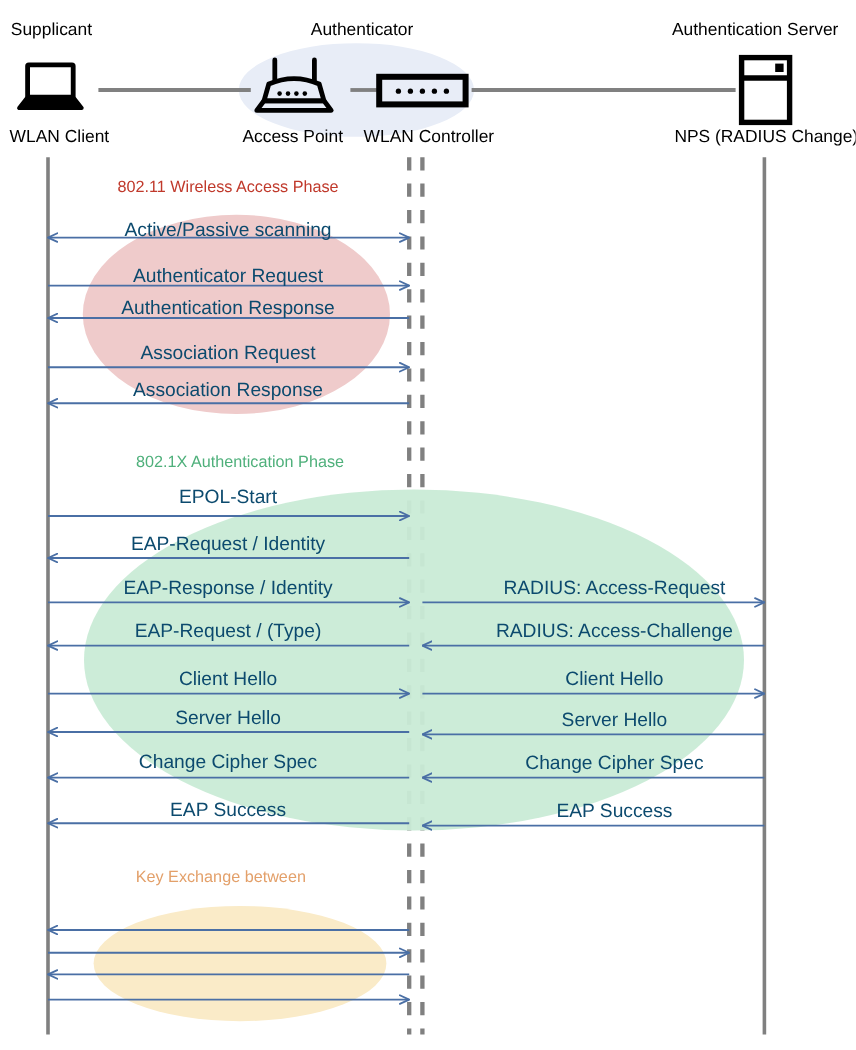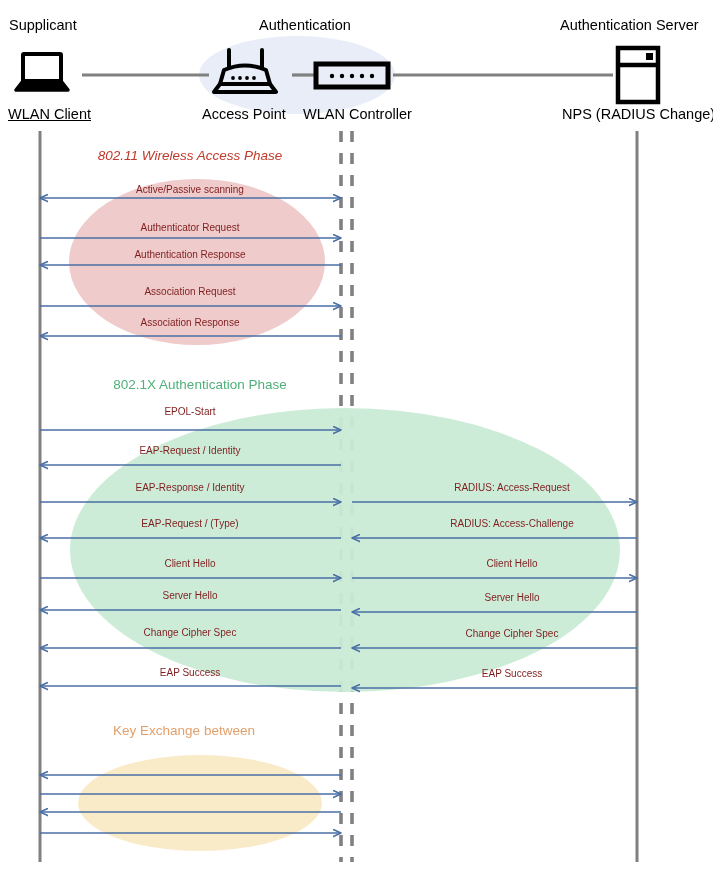--- a/index.html
+++ b/index.html
@@ -36,47 +36,47 @@
     white-space: nowrap;
     line-height: 1;
   }
   .actor-top-label { top: 18px; }
   .actor-bottom-label { top: 107px; }
 
   #top-supplicant    { left: 9px; }
   #top-authenticator { left: 259px; }
   #top-authserver    { left: 560px; }
 
-  #bot-wlanclient    { left: 8px; text-decoration: underline; }
+  #bot-wlanclient    { left: 8px; }
   #bot-accesspoint   { left: 202px; }
   #bot-wlancontroller{ left: 303px; }
   #bot-npsserver     { left: 562px; }
 
   
   .msg-label {
     position: absolute;
-    font-size: 10px;
-    color: #7f1d1d;
+    font-size: 16px;
+    color: #0c4a6e;
     white-space: nowrap;
     transform: translateX(-50%);
     line-height: 1;
   }
   .left-col  { left: 190px; }
   .right-col { left: 512px; }
 
   
   .phase-title {
     position: absolute;
     font-size: 13.5px;
     white-space: nowrap;
     transform: translateX(-50%);
     line-height: 1.35;
     text-align: center;
   }
-  #phase-title-80211  { color: #C0392B; left: 190px; top: 147px; font-style: italic; }
+  #phase-title-80211  { color: #C0392B; left: 190px; top: 147px; }
   #phase-title-8021x  { color: #4FB07B; left: 200px; top: 376px; }
   #phase-title-keyex  { color: #E3A06A; left: 184px; top: 722px; }
 </style>
 </head>
 <body>
 
 <div id="diagram">
 
   <svg class="svg-layer" viewBox="0 0 713 875" xmlns="http://www.w3.org/2000/svg">
     <defs>
@@ -164,21 +164,21 @@
 
     <g stroke="#4A6FA5" stroke-width="1.6">
       <line x1="40" y1="775" x2="341" y2="775" marker-start="url(#arrL)"></line>
       <line x1="40" y1="794" x2="341" y2="794" marker-end="url(#arrR)"></line>
       <line x1="40" y1="812" x2="341" y2="812" marker-start="url(#arrL)"></line>
       <line x1="40" y1="833" x2="341" y2="833" marker-end="url(#arrR)"></line>
     </g>
   </svg>
 
   <div class="actor-top-label" id="top-supplicant">Supplicant</div>
-  <div class="actor-top-label" id="top-authenticator">Authentication</div>
+  <div class="actor-top-label" id="top-authenticator">Authenticator</div>
   <div class="actor-top-label" id="top-authserver">Authentication Server</div>
 
   <div class="actor-bottom-label" id="bot-wlanclient">WLAN Client</div>
   <div class="actor-bottom-label" id="bot-accesspoint">Access Point</div>
   <div class="actor-bottom-label" id="bot-wlancontroller">WLAN Controller</div>
   <div class="actor-bottom-label" id="bot-npsserver">NPS (RADIUS Change)</div>
 
   <div class="phase-title" id="phase-title-80211">802.11 Wireless Access Phase</div>
   <div class="phase-title" id="phase-title-8021x">802.1X Authentication Phase</div>
   <div class="phase-title" id="phase-title-keyex">

